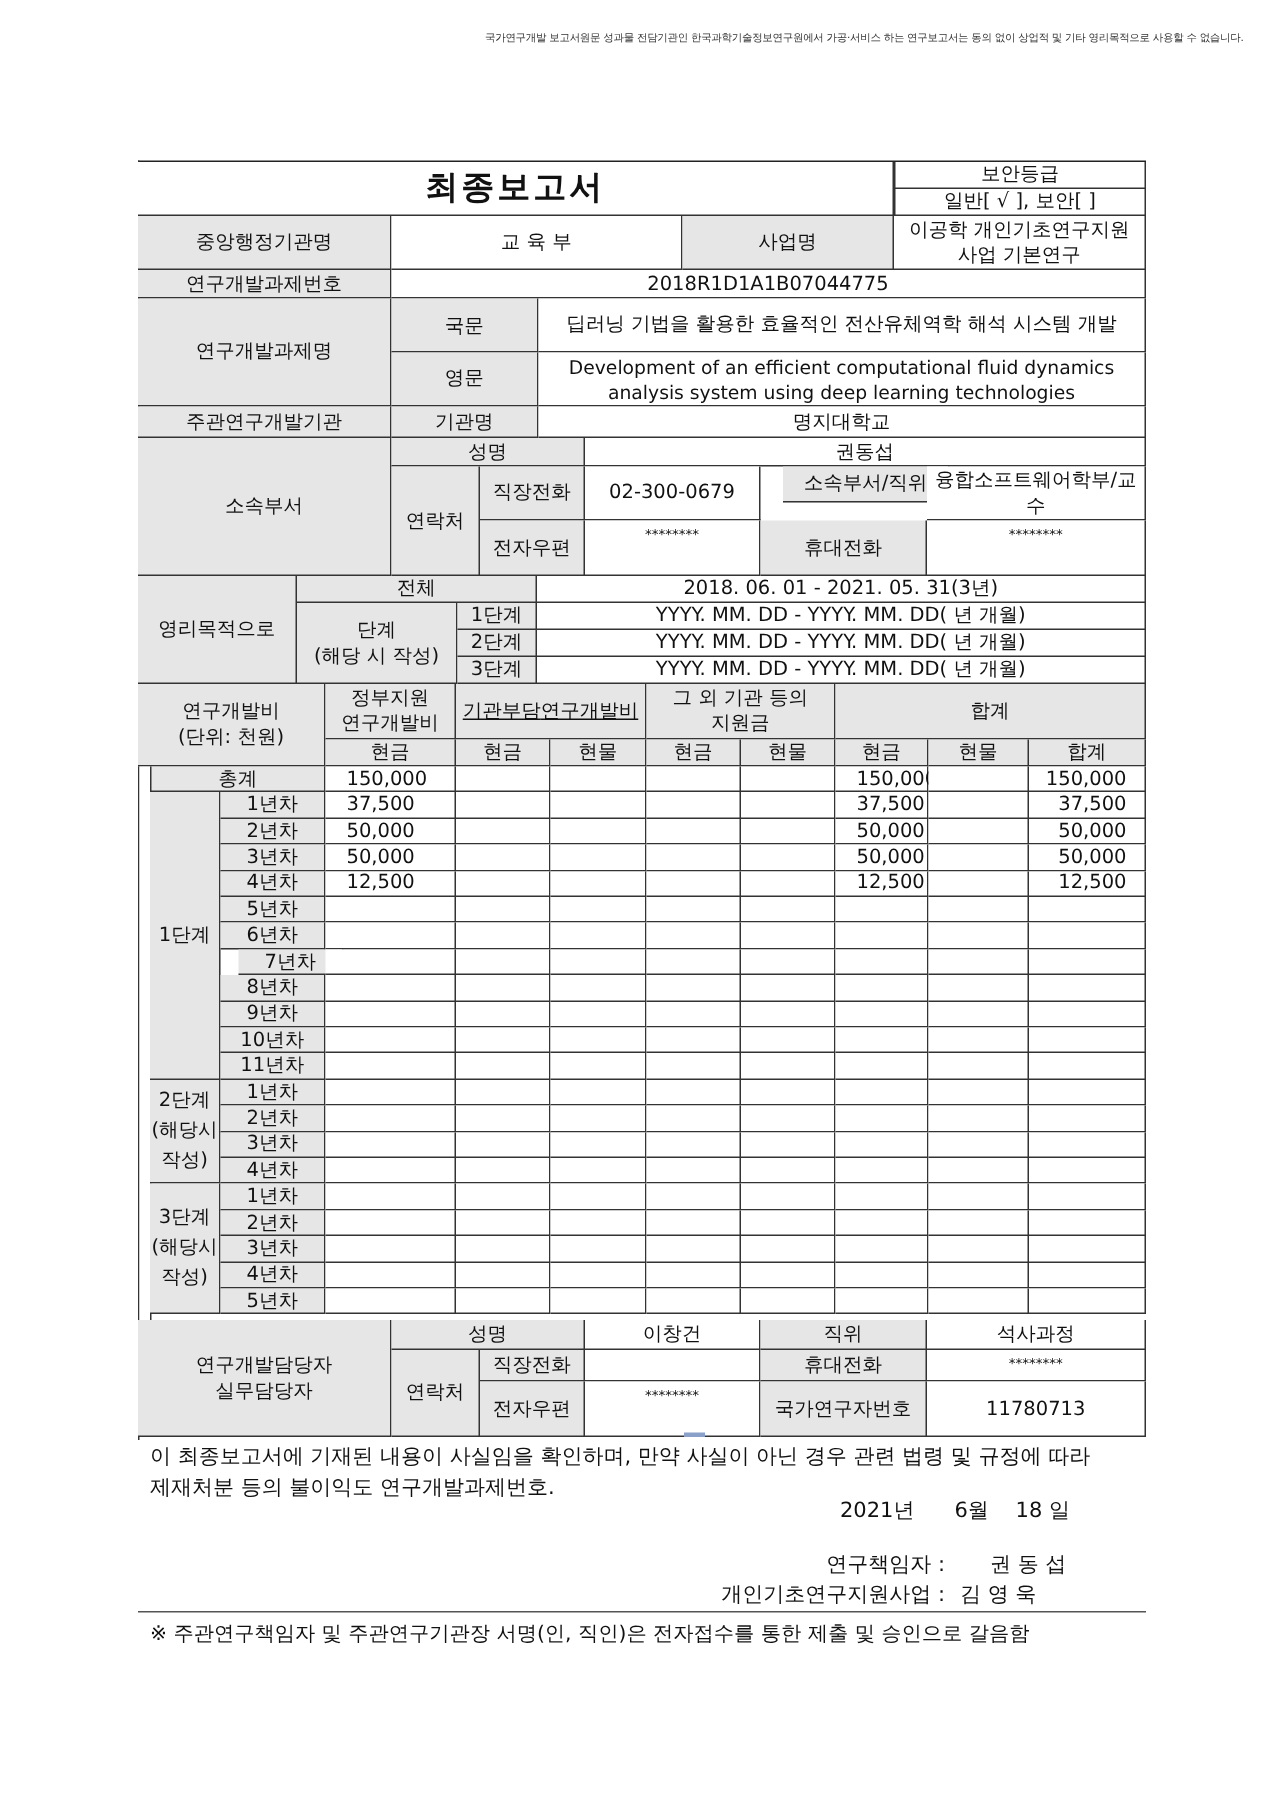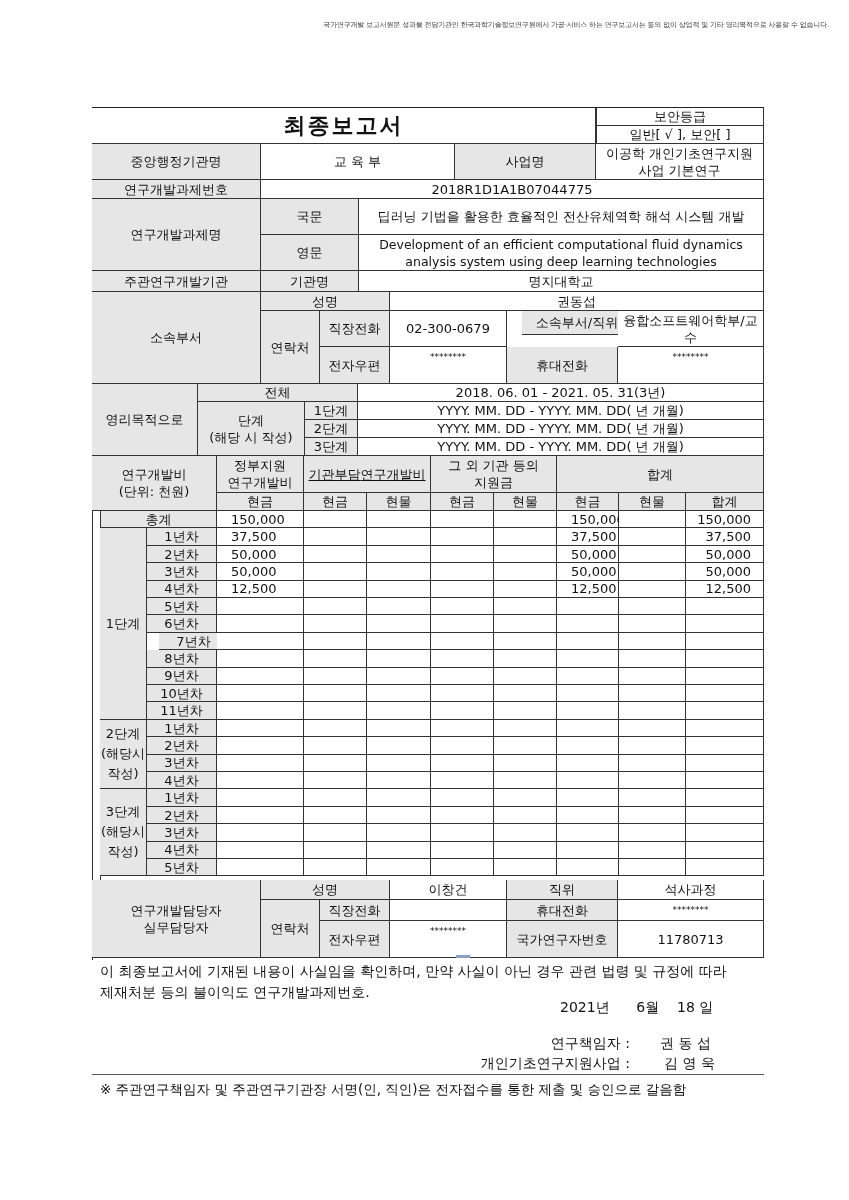--- a/index.html
+++ b/index.html
@@ -330,15 +330,15 @@
   <div class="cell w" style="left:618px;top:921px;width:146px;height:37px;">11780713</div>
   <div class="abs" style="left:456px;top:955px;width:14px;height:3px;background:#8aa0c8;"></div>
 </div>
 
 <div class="text" style="left:100px;top:960px;">이 최종보고서에 기재된 내용이 사실임을 확인하며, 만약 사실이 아닌 경우 관련 법령 및 규정에 따라</div>
 <div class="text" style="left:100px;top:981px;">제재처분 등의 불이익도 연구개발과제번호.</div>
 <div class="text" style="left:560px;top:996px;white-space:pre;">2021년      6월    18 일</div>
 <div class="text" style="left:530px;top:1032px;width:100px;text-align:right;">연구책임자  :</div>
 <div class="text" style="left:660px;top:1032px;">권 동 섭</div>
 <div class="text" style="left:430px;top:1052px;width:200px;text-align:right;">개인기초연구지원사업 :</div>
-<div class="text" style="left:664px;top:1052px;text-align:center;">김 영 욱</div>
+<div class="text" style="left:640px;top:1052px;text-align:center;">김 영 욱</div>
 <div class="hline" style="top:1074px;background:#555;"></div>
 <div class="text" style="left:100px;top:1078px;font-size:13.5px;">※ 주관연구책임자 및 주관연구기관장 서명(인, 직인)은 전자접수를 통한 제출 및 승인으로 갈음함</div>
 
 </body></html>

